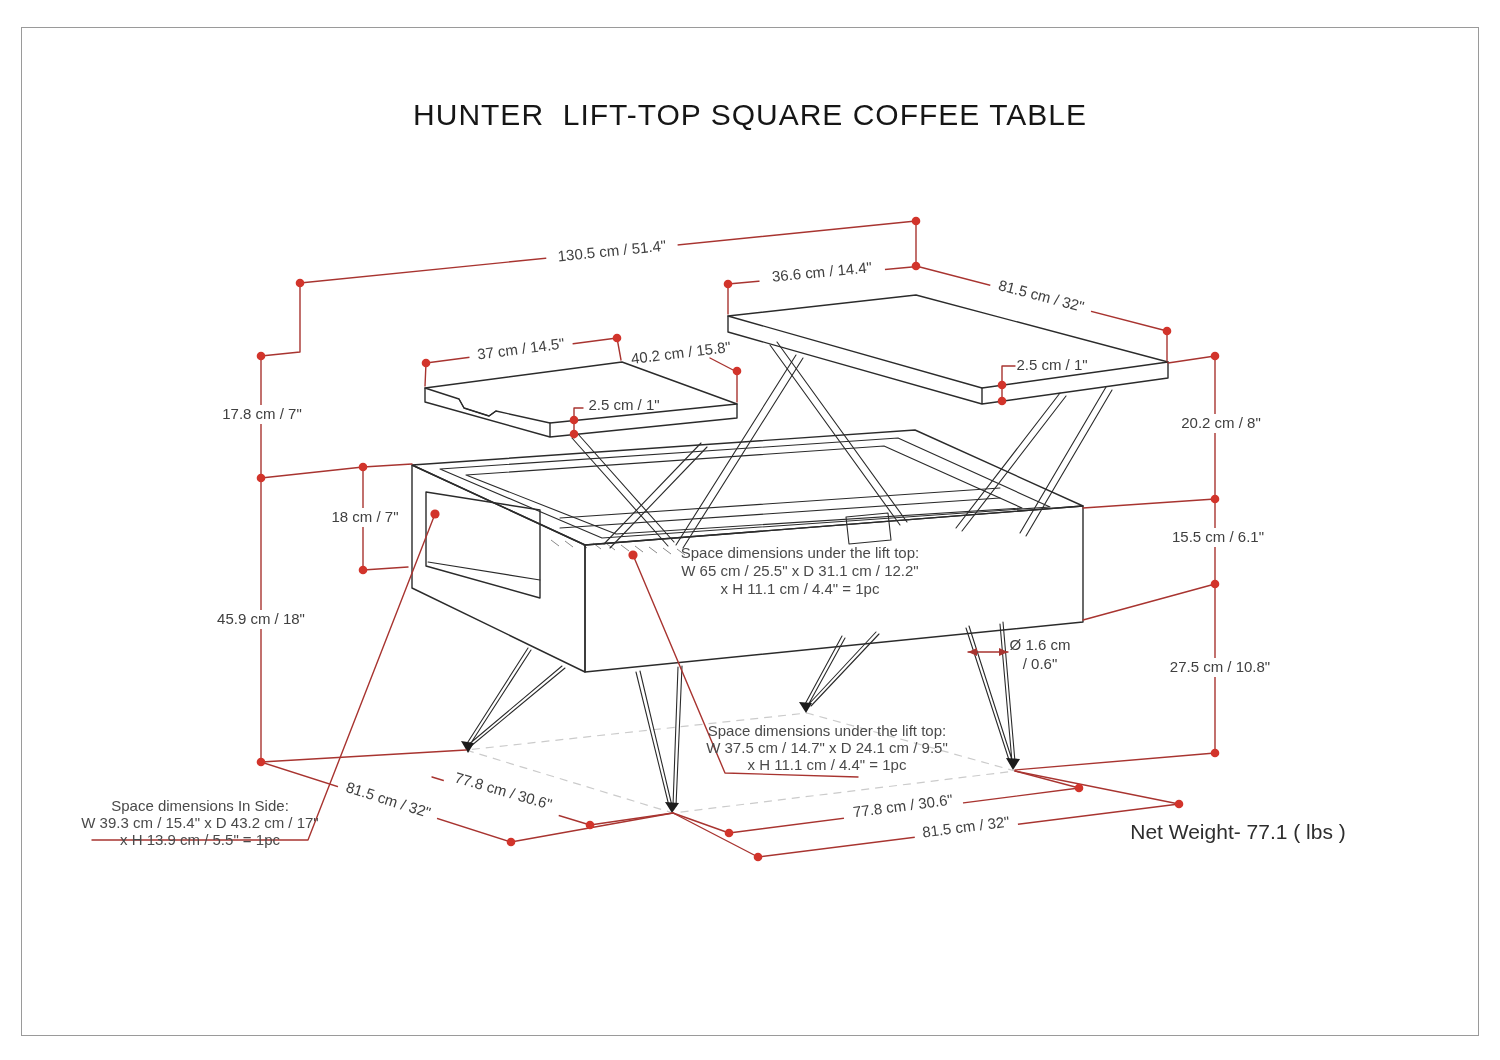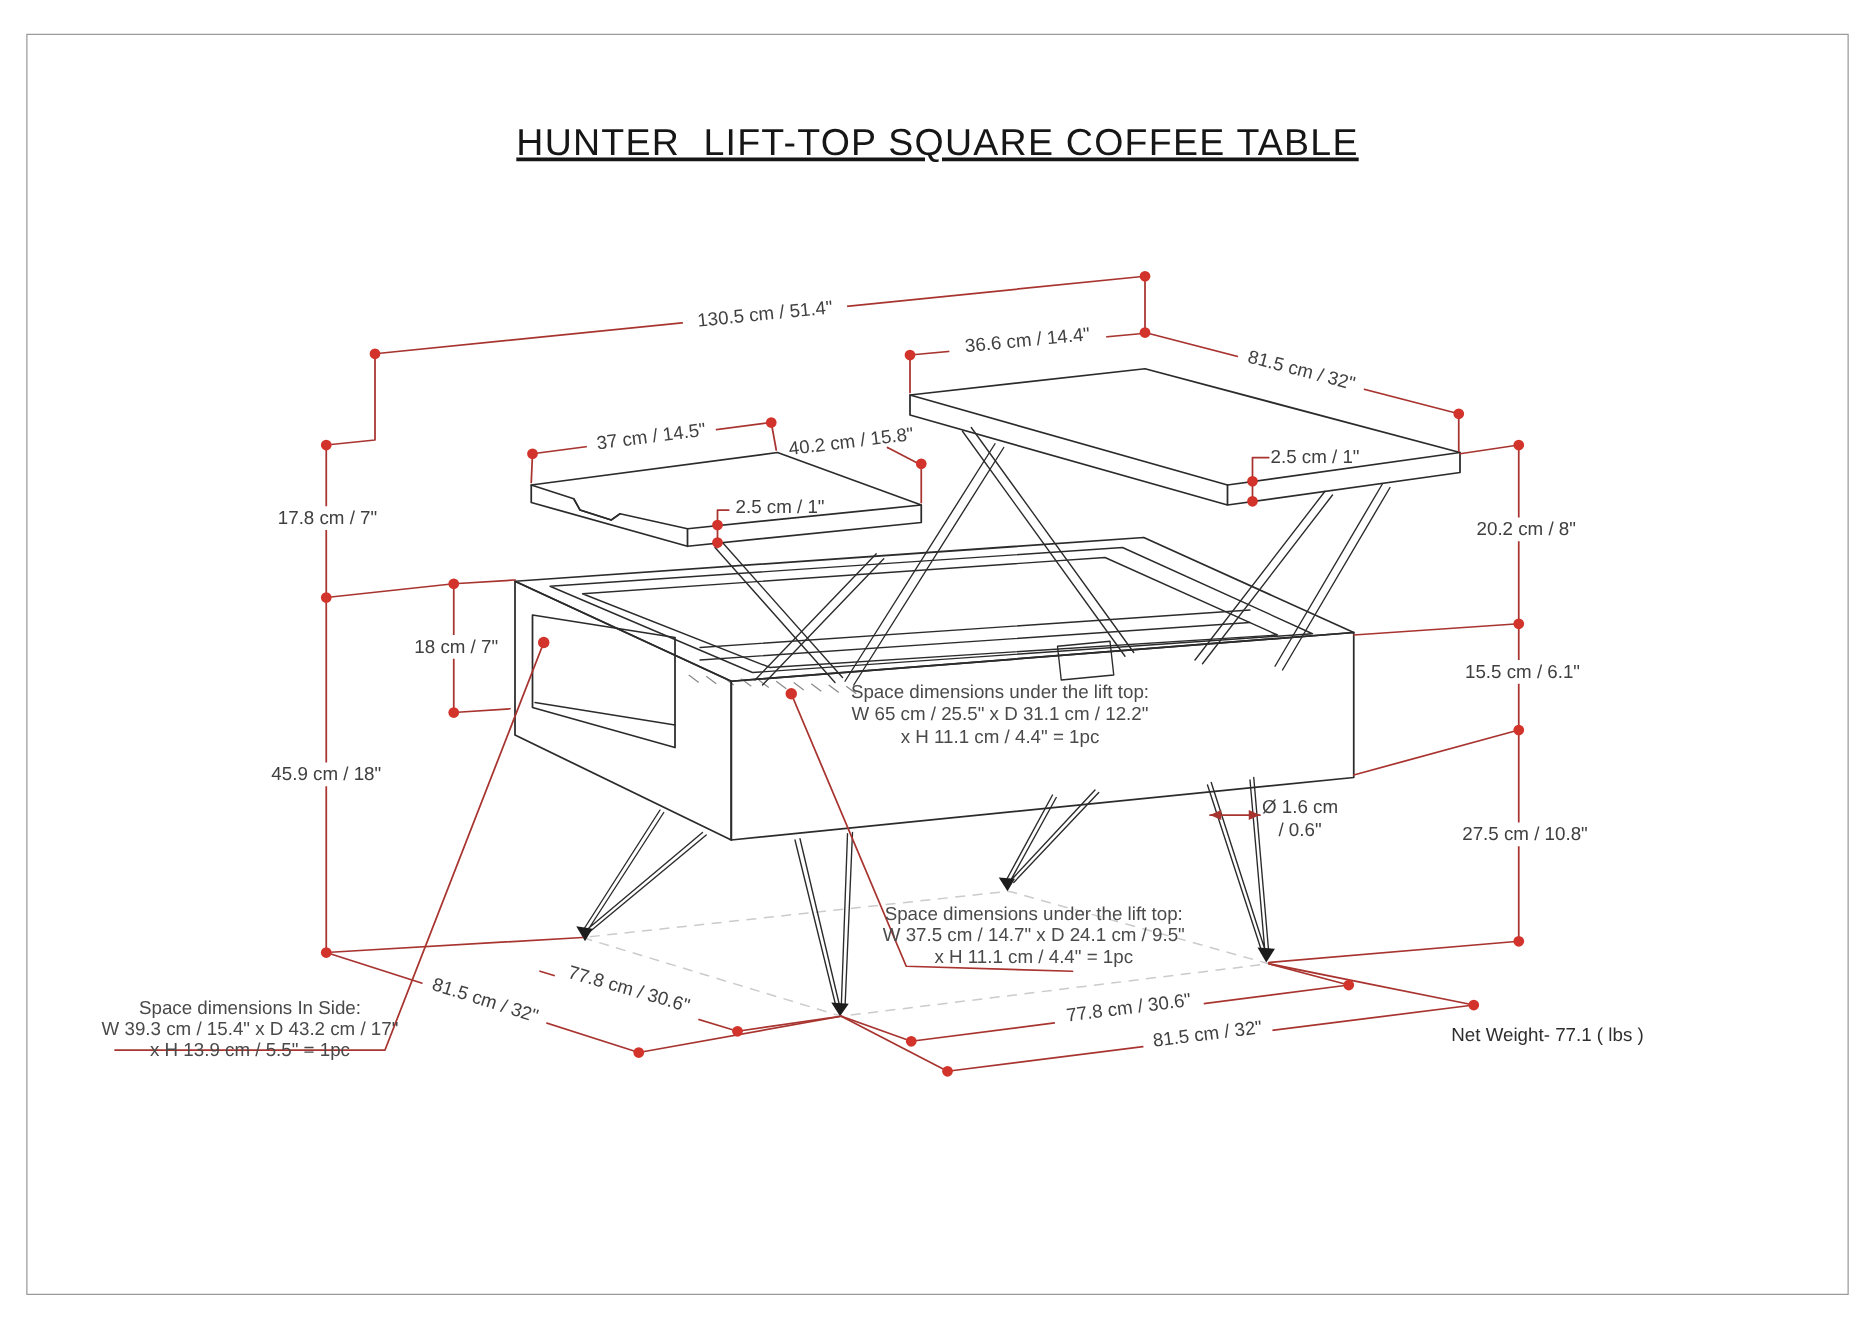--- a/index.html
+++ b/index.html
@@ -1,23 +1,23 @@
 <!DOCTYPE html>
 <html><head>
 <meta charset="utf-8">
 <style>
   html,body{margin:0;padding:0;background:#ffffff;}
   .canvas{position:relative;width:1500px;height:1060px;background:#fff;overflow:hidden;
           font-family:"Liberation Sans", sans-serif;}
   .frame{position:absolute;left:21px;top:27px;width:1456px;height:1007px;
          border:1px solid #9a9a9a;}
   .title{position:absolute;left:0;top:98px;width:1500px;text-align:center;
-         font-size:30px;letter-spacing:1px;color:#161616;white-space:pre;text-decoration:underline;}
+         font-size:30px;letter-spacing:1px;color:#161616;white-space:pre;}
   .netweight{position:absolute;left:1108px;top:820px;width:260px;text-align:center;
-         font-size:15px;color:#2e2e2e;}
+         font-size:21px;color:#2e2e2e;}
   svg{position:absolute;left:0;top:0;}
   svg text{font-family:"Liberation Sans", sans-serif;font-size:15px;fill:#404040;}
   svg text.ann{fill:#4a4a4a;}
   .blk{stroke:#2b2b2b;stroke-width:1.4;fill:none;stroke-linejoin:round;stroke-linecap:round;}
   .blk2{stroke:#2b2b2b;stroke-width:1.1;fill:none;stroke-linejoin:round;stroke-linecap:round;}
   .red{stroke:#a83430;stroke-width:1.4;fill:none;stroke-linejoin:round;stroke-linecap:round;}
   .dash{stroke:#cbcbcb;stroke-width:1.2;fill:none;stroke-dasharray:8 6;}
   .lblbg{fill:#ffffff;}
 </style>
 </head>

